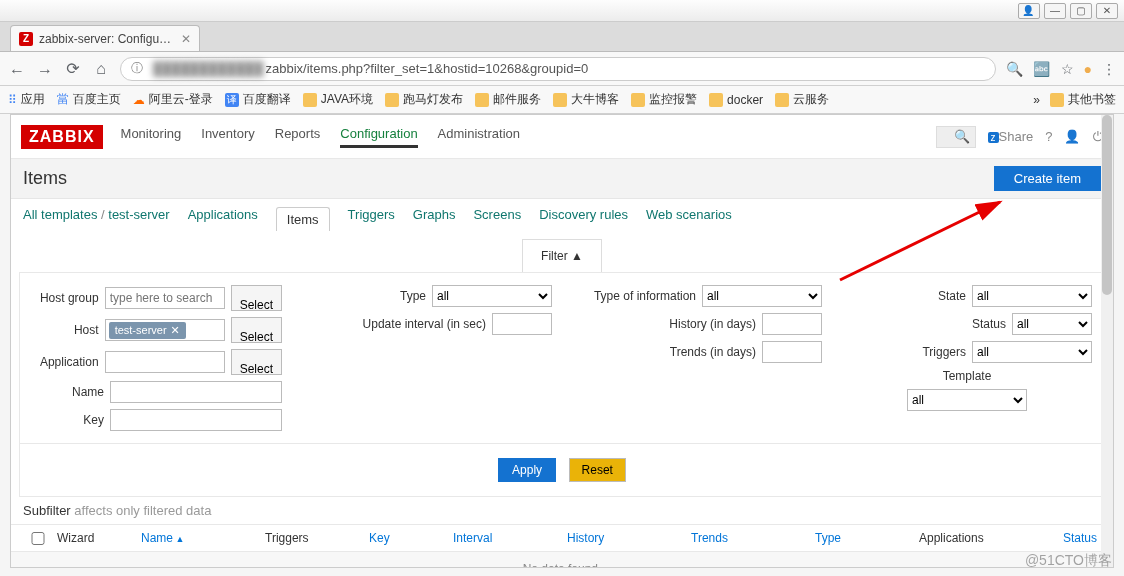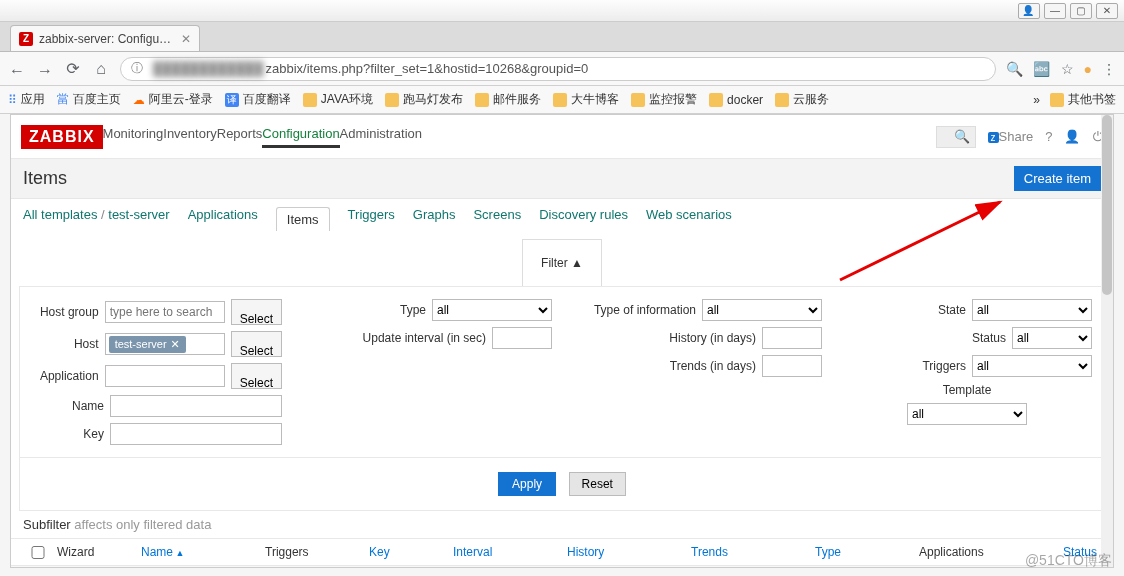--- a/index.html
+++ b/index.html
@@ -32,57 +32,57 @@
 .bm-right { margin-left:auto; display:flex; gap:10px; align-items:center;}
 
 
 .zbx-frame { position:absolute; left:10px; right:10px; top:114px; bottom:8px; background:#fff; border:1px solid #ccc; overflow:hidden;}
 .zbx-scroll { width:12px; position:absolute; right:0; top:0; bottom:0; background:#f0f0f0;}
 .zbx-scroll-thumb { position:absolute; left:1px; right:1px; top:0; height:180px; background:#c5c5c5; border-radius:6px;}
 
 
 .zbx-top { height:44px; display:flex; align-items:center; padding:10px 10px; border-bottom:1px solid #e8e8e8;}
 .zbx-logo { background:#d40000; color:#fff; font-weight:bold; padding:3px 8px; font-size:16px; letter-spacing:1px;}
-.zbx-menu { display:flex; font-size:13px; color:#555;}
+.zbx-menu { display:flex; gap:20px; margin-left:18px; font-size:13px; color:#555;}
 .zbx-menu span { cursor:pointer; padding-bottom:4px;}
 .zbx-menu .active { color:#15803d; border-bottom:3px solid #333; font-weight:500;}
 .zbx-top-right { margin-left:auto; display:flex; align-items:center; gap:12px; color:#888; font-size:13px;}
 .zbx-search { width:40px; height:22px; background:#eee; border:1px solid #ddd; display:flex; align-items:center; justify-content:flex-end; padding-right:4px;}
 
 
 .zbx-sub { height:32px; background:#1e3a5f; display:flex; align-items:center; padding:0 12px; gap:22px; font-size:13px; color:#cfd8e3;}
 .zbx-sub span { cursor:pointer;}
 .zbx-sub .active { color:#fff; border-bottom:3px solid #4fa6ff; padding-bottom:6px; margin-bottom:-8px;}
 .zbx-sub-right { margin-left:auto; color:#cfd8e3; font-size:12px;}
 
 
 .items-hdr { height:40px; display:flex; align-items:center; padding:0 12px; background:#f3f3f3; border-bottom:1px solid #e6e6e6;}
 .items-hdr h2 { font-size:18px; font-weight:normal; color:#333;}
-.create-btn { margin-left:auto; background:#1472d0; color:#fff; font-size:13px; padding:5px 10px; border:none; cursor:pointer;}
+.create-btn { margin-left:auto; background:#1472d0; color:#fff; font-size:13px; padding:5px 20px; border:none; cursor:pointer;}
 
 
 .crumb-row { padding:8px 12px; font-size:13px; display:flex; gap:18px; flex-wrap:wrap;}
 .crumb-row a { color:#0f766e; text-decoration:none; cursor:pointer;}
 .crumb-row .sep { color:#888;}
 .crumb-row .active-tab { background:#fff; border:1px solid #ccc; border-bottom:none; padding:4px 10px; color:#333; border-radius:3px 3px 0 0;}
 
 
-.filter-tab { width:80px; margin:0 auto; text-align:center; padding:16px 0; border:1px solid #ddd; border-bottom:none; background:#fff; font-size:12px; color:#333; position:relative;}
+.filter-tab { width:80px; margin:0 auto; text-align:center; padding:9px 0; border:1px solid #ddd; border-bottom:none; background:#fff; font-size:12px; color:#333; position:relative;}
 .filter-body { border:1px solid #e8e8e8; margin:0 8px; padding:12px; display:grid; grid-template-columns: 1fr 1fr 1fr 1fr; gap:8px 20px; font-size:12px; color:#333;}
 .frow { display:flex; align-items:center; gap:6px; justify-content:flex-end;}
 .frow label { text-align:right; white-space:nowrap;}
 .frow input[type=text] { height:22px; border:1px solid #bbb; padding:0 4px; width:120px; font-size:12px;}
 .frow select { height:22px; border:1px solid #bbb; width:120px; font-size:12px; background:#fff;}
 .frow .sel-btn { height:22px; border:1px solid #bbb; background:#f5f5f5; padding:12px 8px; font-size:12px; cursor:pointer;}
 .tag { background:#7b95ad; color:#fff; padding:2px 6px; font-size:11px; border-radius:2px; display:inline-flex; align-items:center; gap:4px;}
 .tag .x { cursor:pointer;}
 
 .filter-actions { text-align:center; padding:14px 0; border:1px solid #e8e8e8; border-top:none; margin:0 8px;}
 .btn-apply { background:#1472d0; color:#fff; border:none; padding:5px 14px; font-size:12px; cursor:pointer;}
-.btn-reset { background:#e5e5e5; border:1px solid #bbb; padding:4px 12px; font-size:12px; cursor:pointer; margin-left:8px;}
+.btn-reset { background:#eab308; border:1px solid #bbb; padding:4px 12px; font-size:12px; cursor:pointer; margin-left:8px;}
 
 .subfilter { padding:6px 12px; font-size:13px; color:#333; border-bottom:1px solid #e8e8e8;}
 .subfilter .grey { color:#999;}
 
 
 .tbl-hdr { display:grid; grid-template-columns: 30px 80px 120px 100px 80px 110px 120px 120px 100px 140px 100px; padding:6px 12px; font-size:12px; color:#0275d8; border-bottom:1px solid #e8e8e8; align-items:center; gap:4px;}
 .tbl-hdr .plain { color:#333;}
 .tbl-hdr .sort::after { content:" ▲"; font-size:9px;}
 .no-data { text-align:center; padding:10px; font-size:12px; color:#888; background:#f7f7f7; border-bottom:1px solid #e8e8e8;}
 

